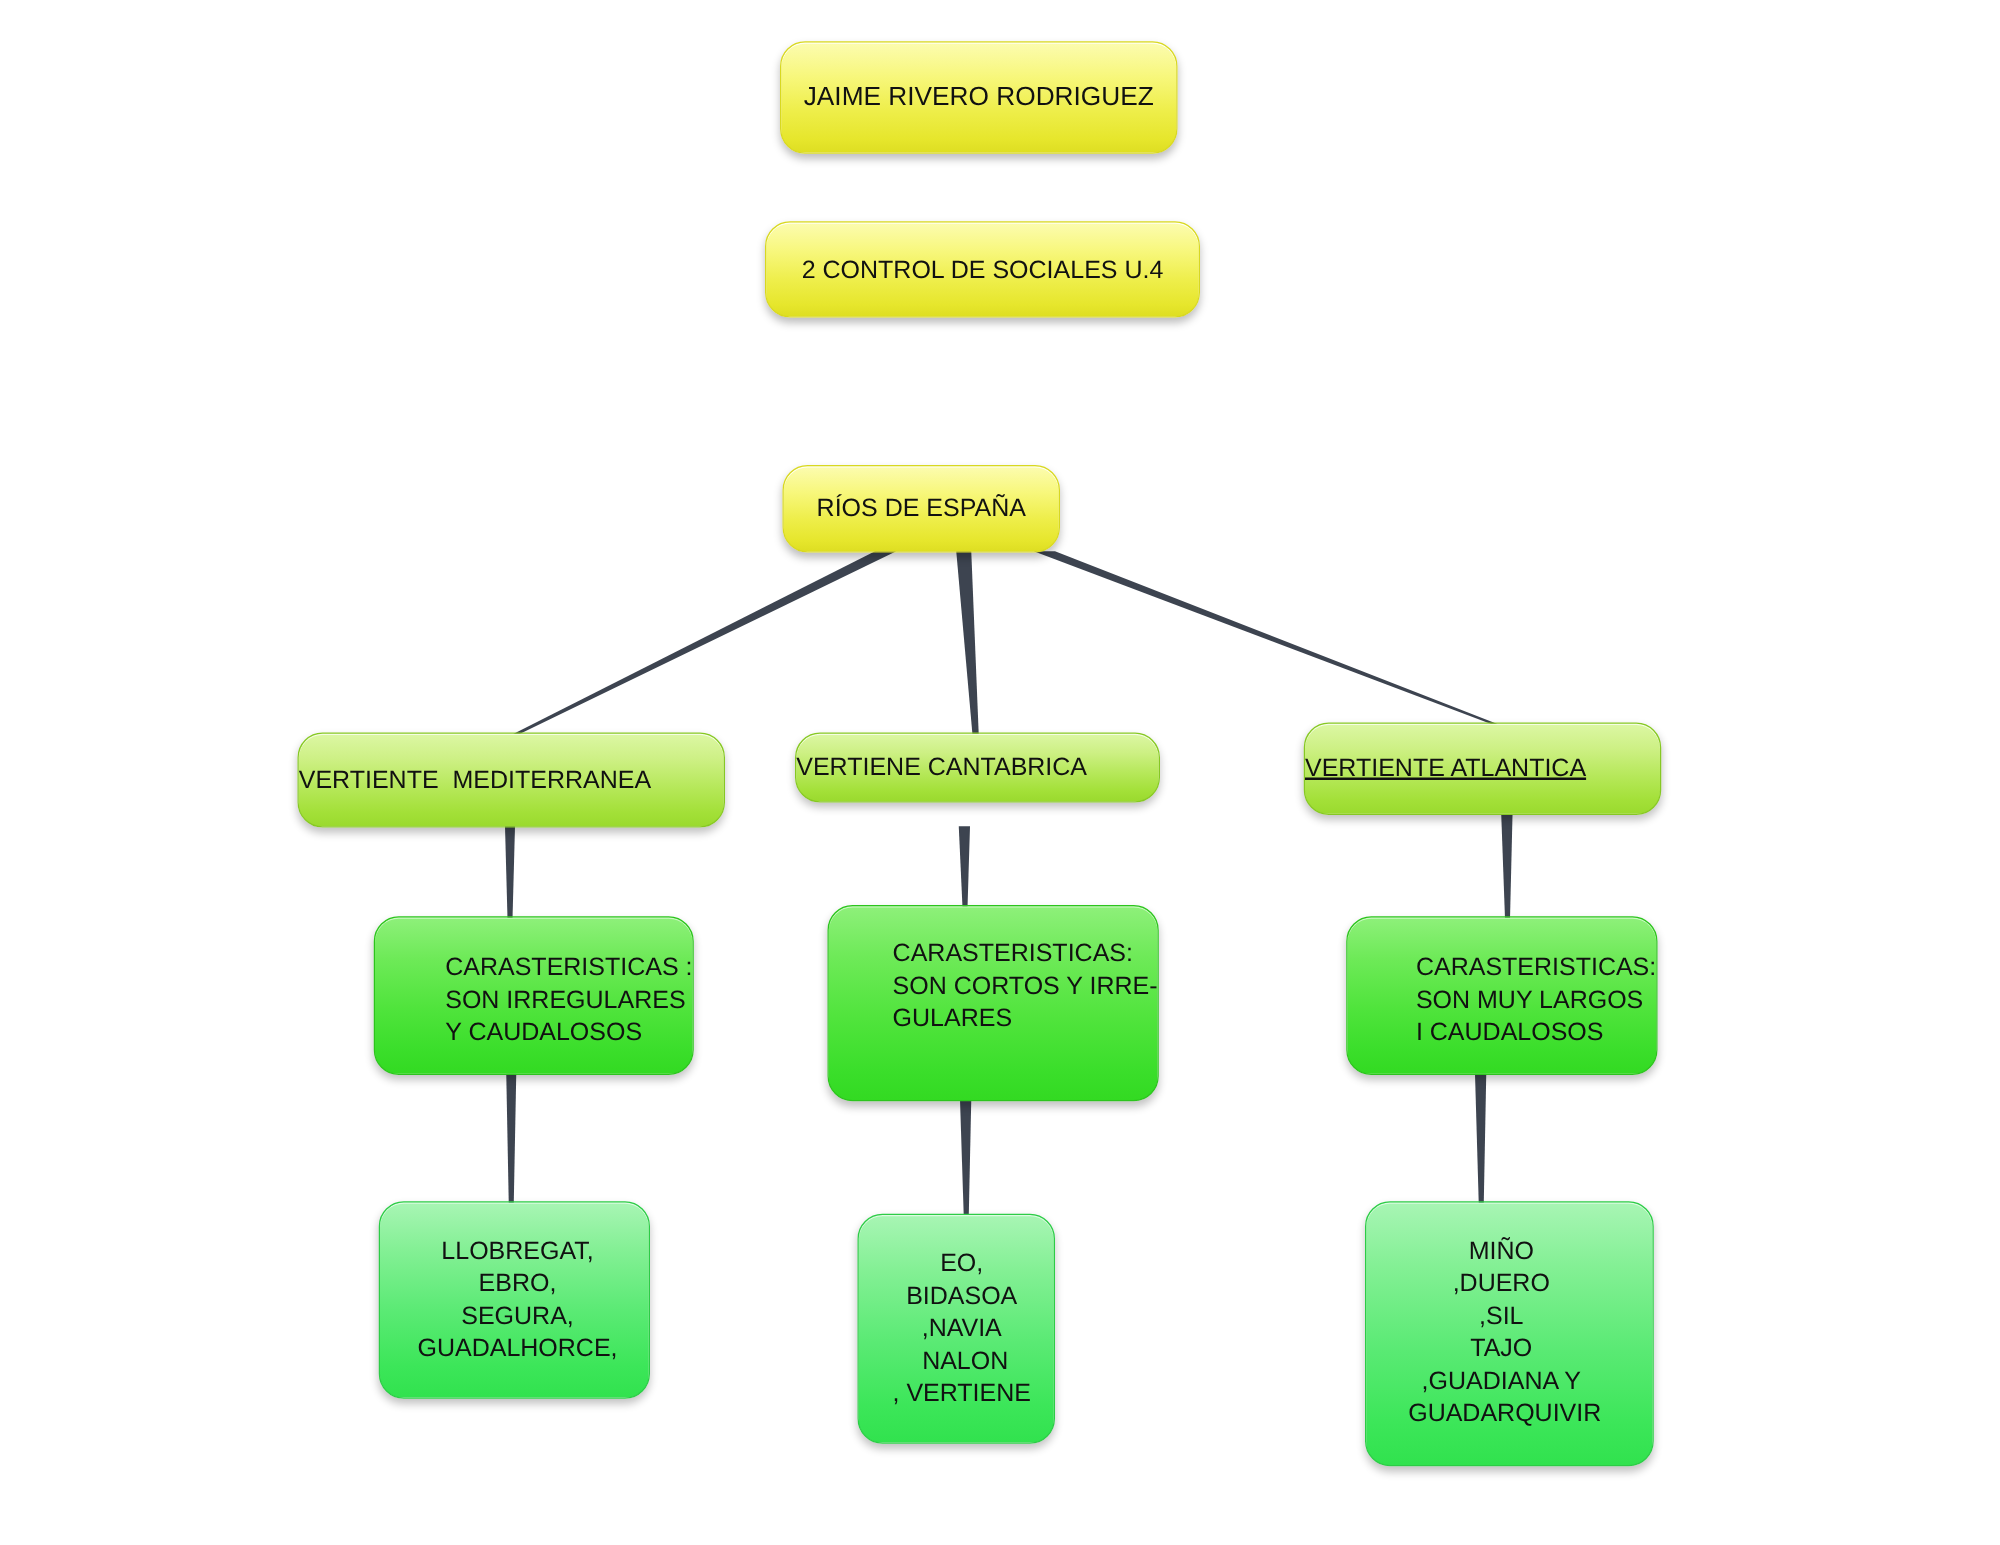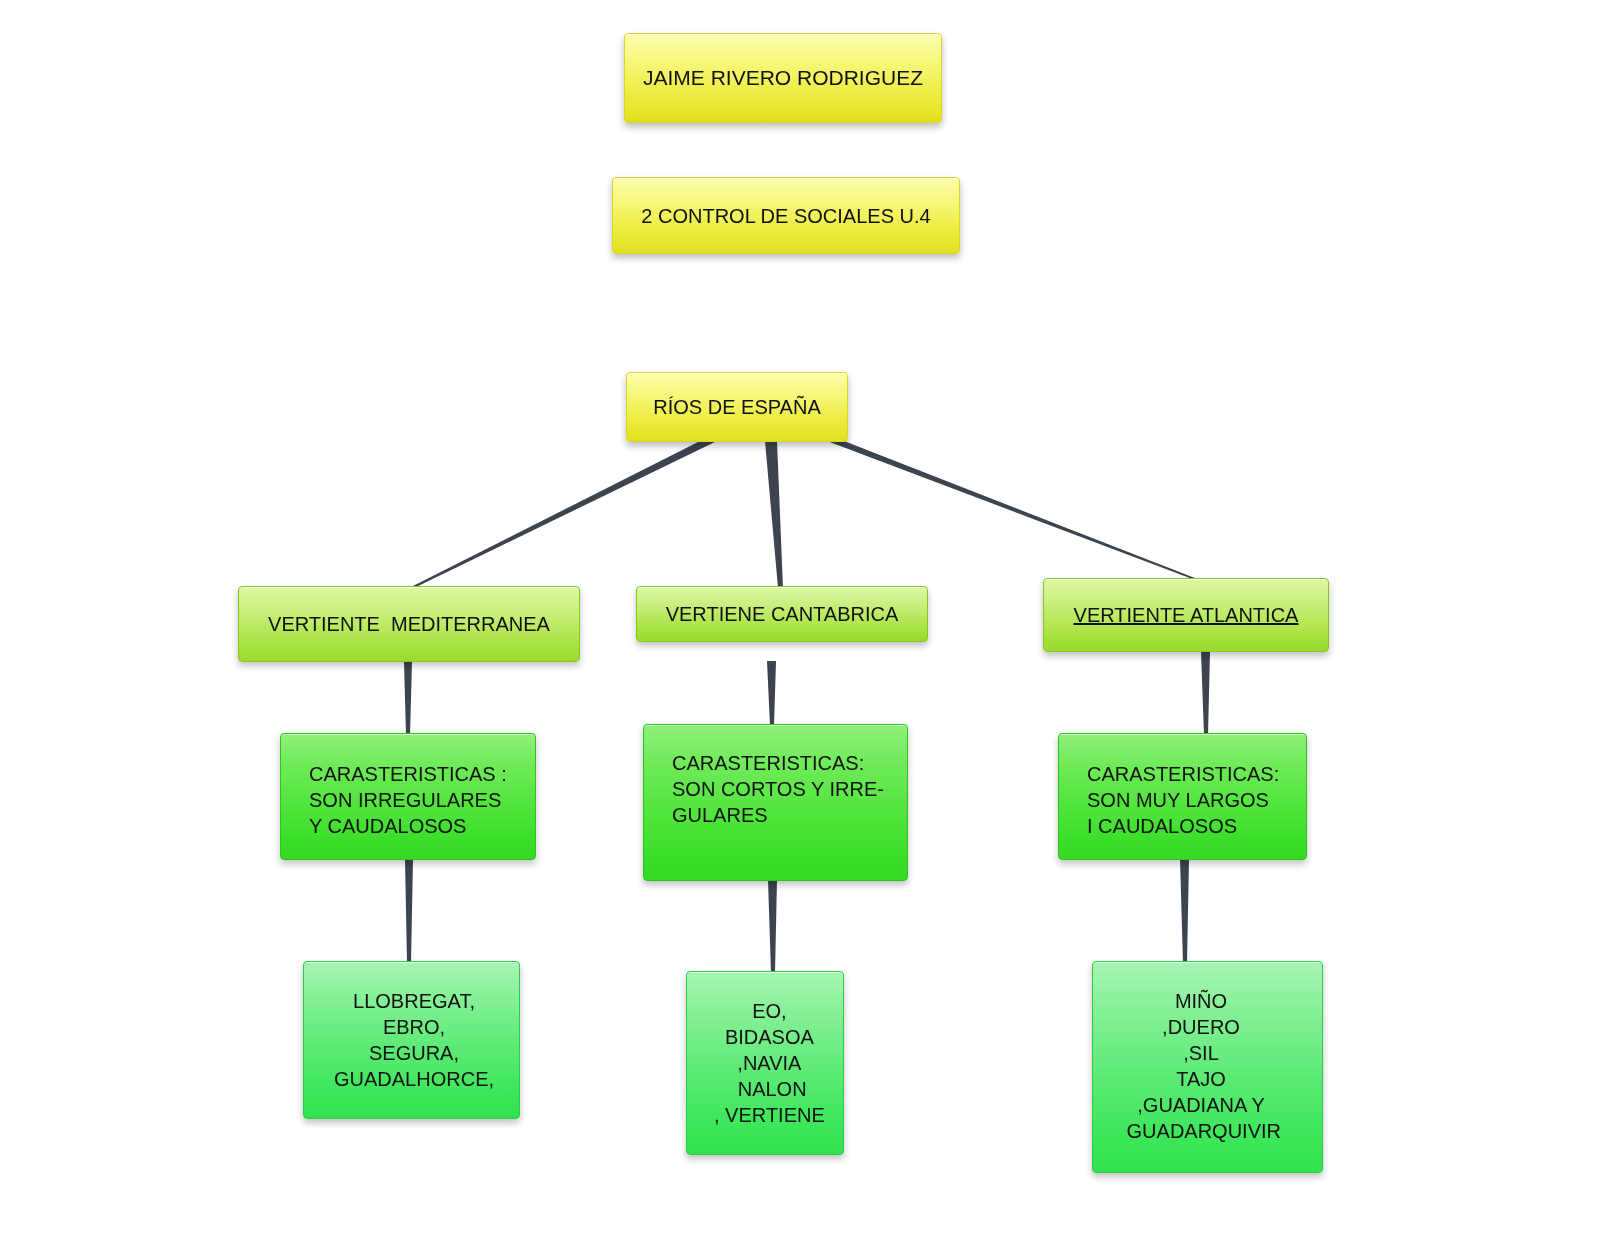--- a/index.html
+++ b/index.html
@@ -29,21 +29,21 @@
     width: 1600px;
     height: 1236px;
     pointer-events: none;
   }
 
   
   .node {
     position: absolute;
     box-sizing: border-box;
     display: flex;
-    border-radius: 4px;
+    border-radius: 20px;
     color: #111111;
     line-height: 1.30;
     white-space: pre;
     z-index: 3;
   }
   .node .node-text {
     display: block;
     white-space: pre;
   }
 
@@ -68,38 +68,38 @@
     background: linear-gradient(to bottom,
         #dcf7a4 0%,
         #cdf084 28%,
         #b6e85a 58%,
         #a3e038 85%,
         #9ada2e 100%);
     border: 1px solid #86c823;
     box-shadow: 0 4px 7px rgba(0,0,0,0.24),
                 inset 0 1px 0 rgba(255,255,255,0.7);
     align-items: center;
-    justify-content: center;
     text-align: center;
   }
 
   
   .node.brightgreen {
     background: linear-gradient(to bottom,
         #8ef07a 0%,
         #6eea58 26%,
         #50e43c 58%,
         #3ade2a 86%,
         #33da22 100%);
     border: 1px solid #2cc41d;
     box-shadow: 0 4px 7px rgba(0,0,0,0.24),
                 inset 0 1px 0 rgba(255,255,255,0.55);
     align-items: flex-start;
-    justify-content: flex-start;
+    justify-content: flex-end;
     text-align: left;
+    margin-left: 19px;
   }
 
   
   .node.mintgreen {
     background: linear-gradient(to bottom,
         #a8f5b4 0%,
         #84f095 24%,
         #5aea74 56%,
         #3ce659 84%,
         #31e24e 100%);

